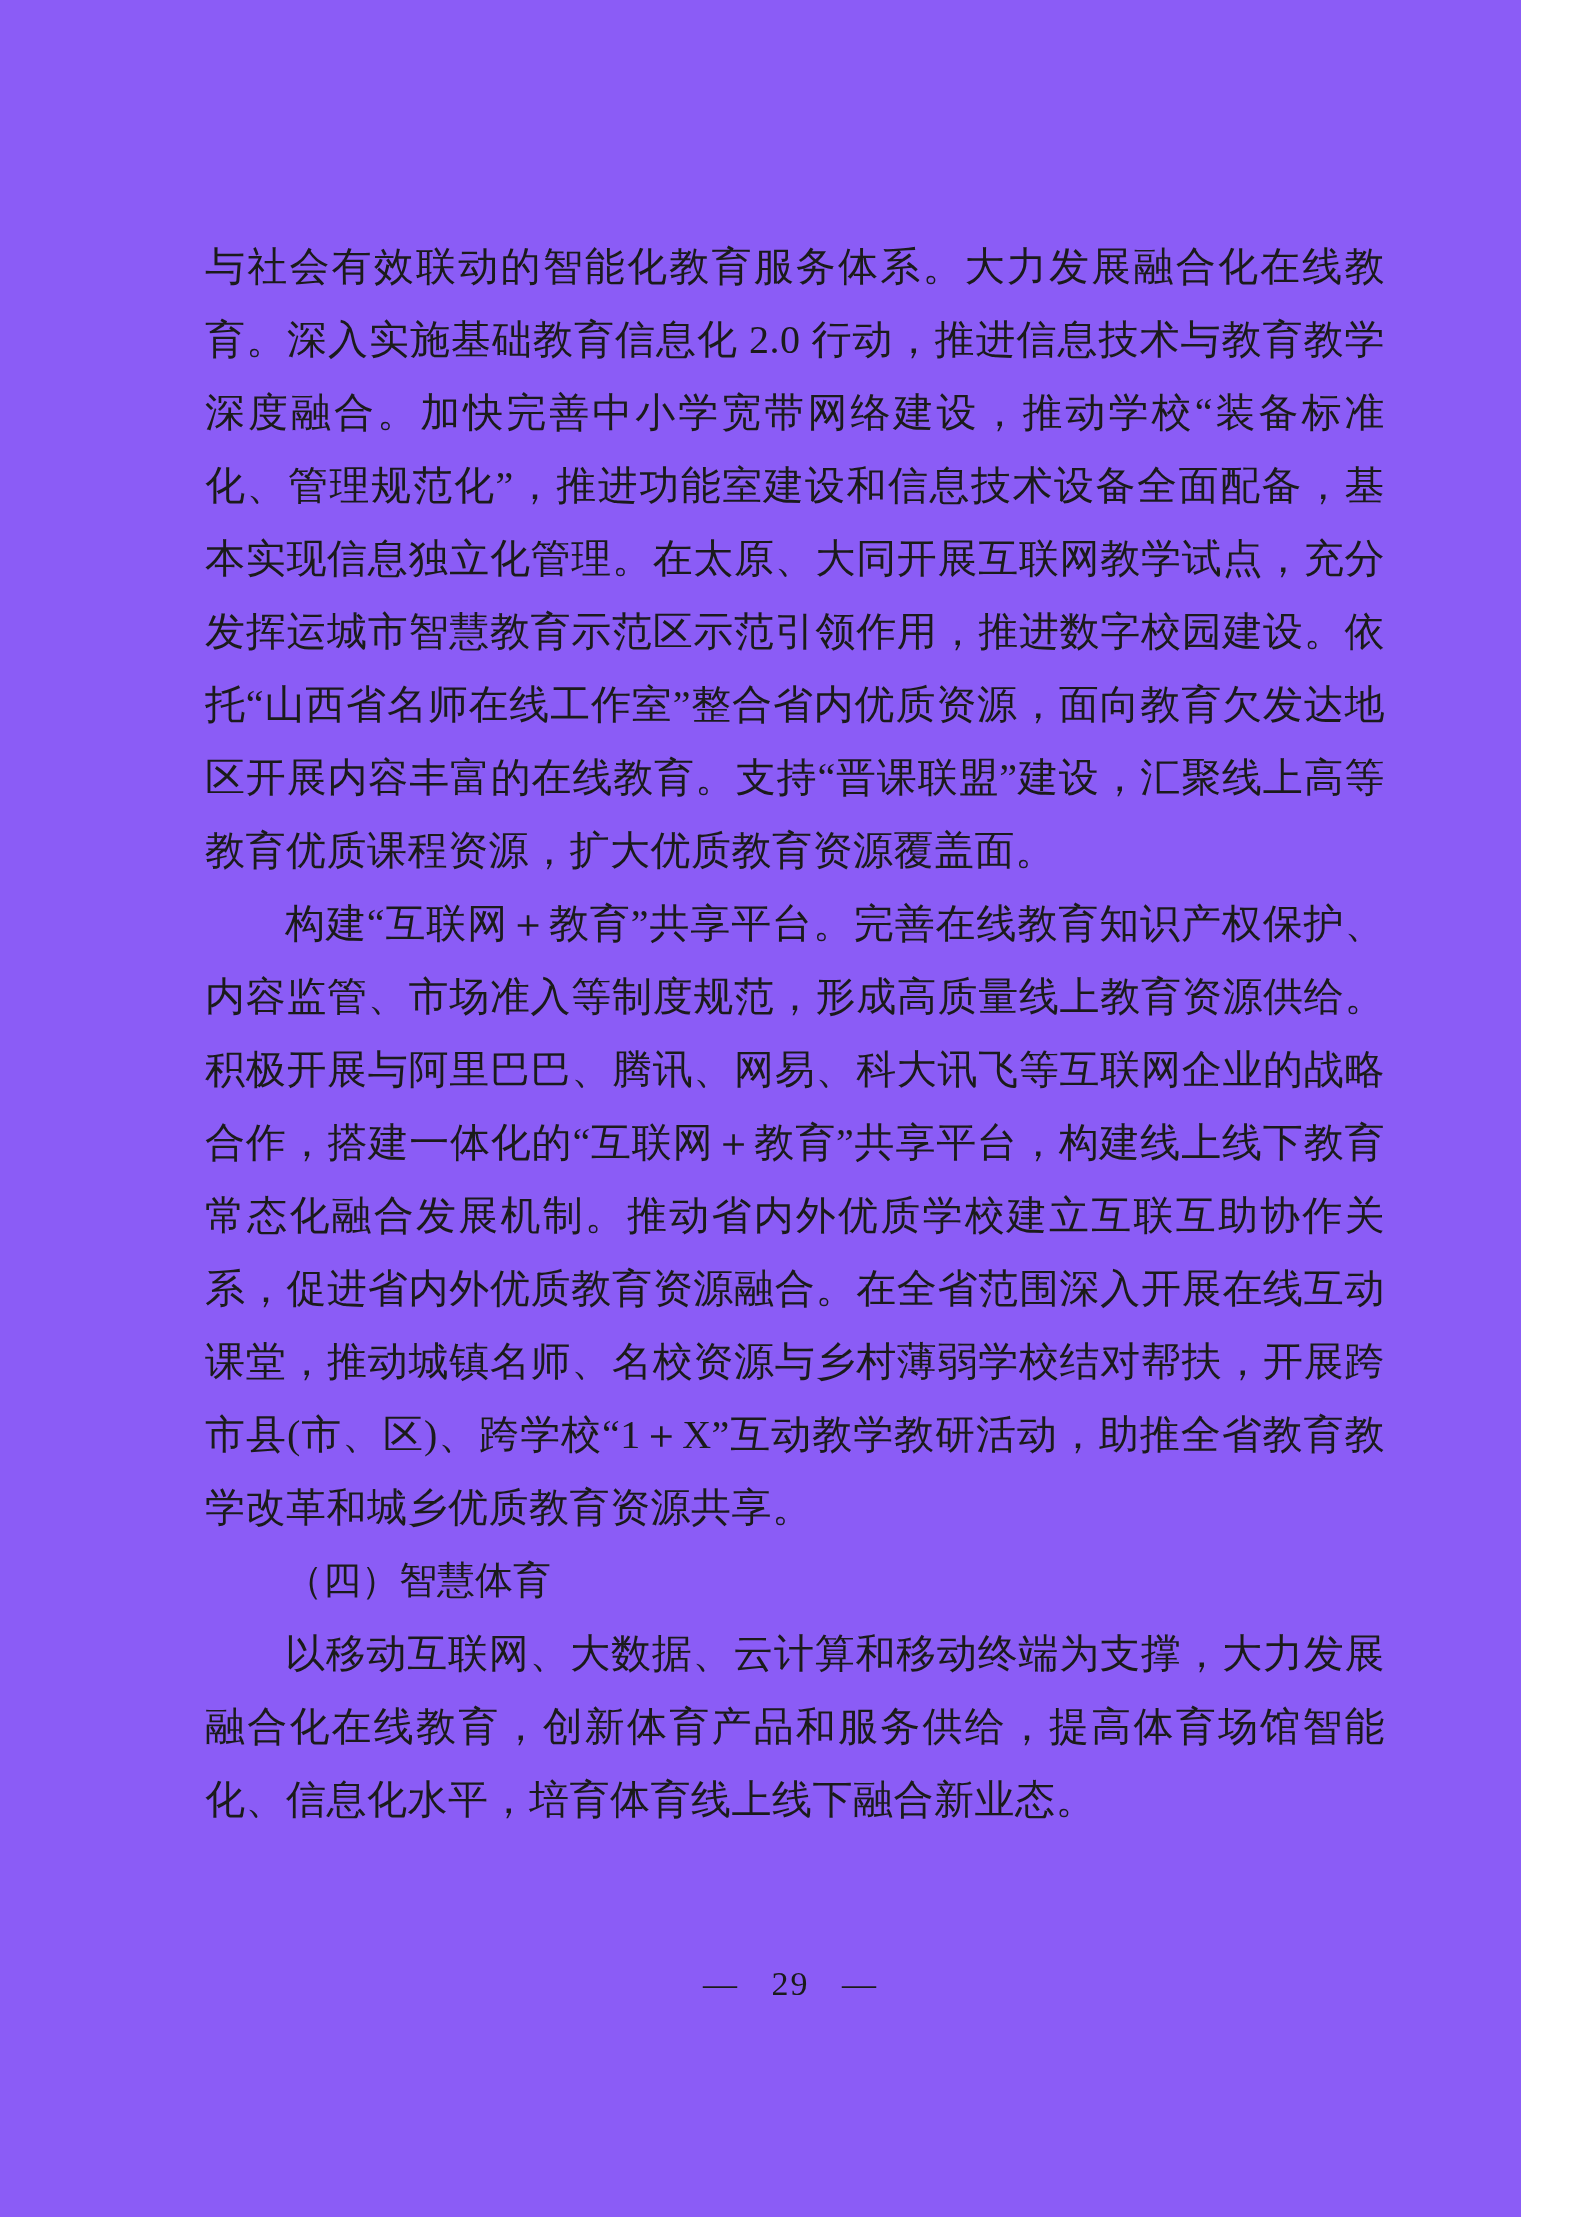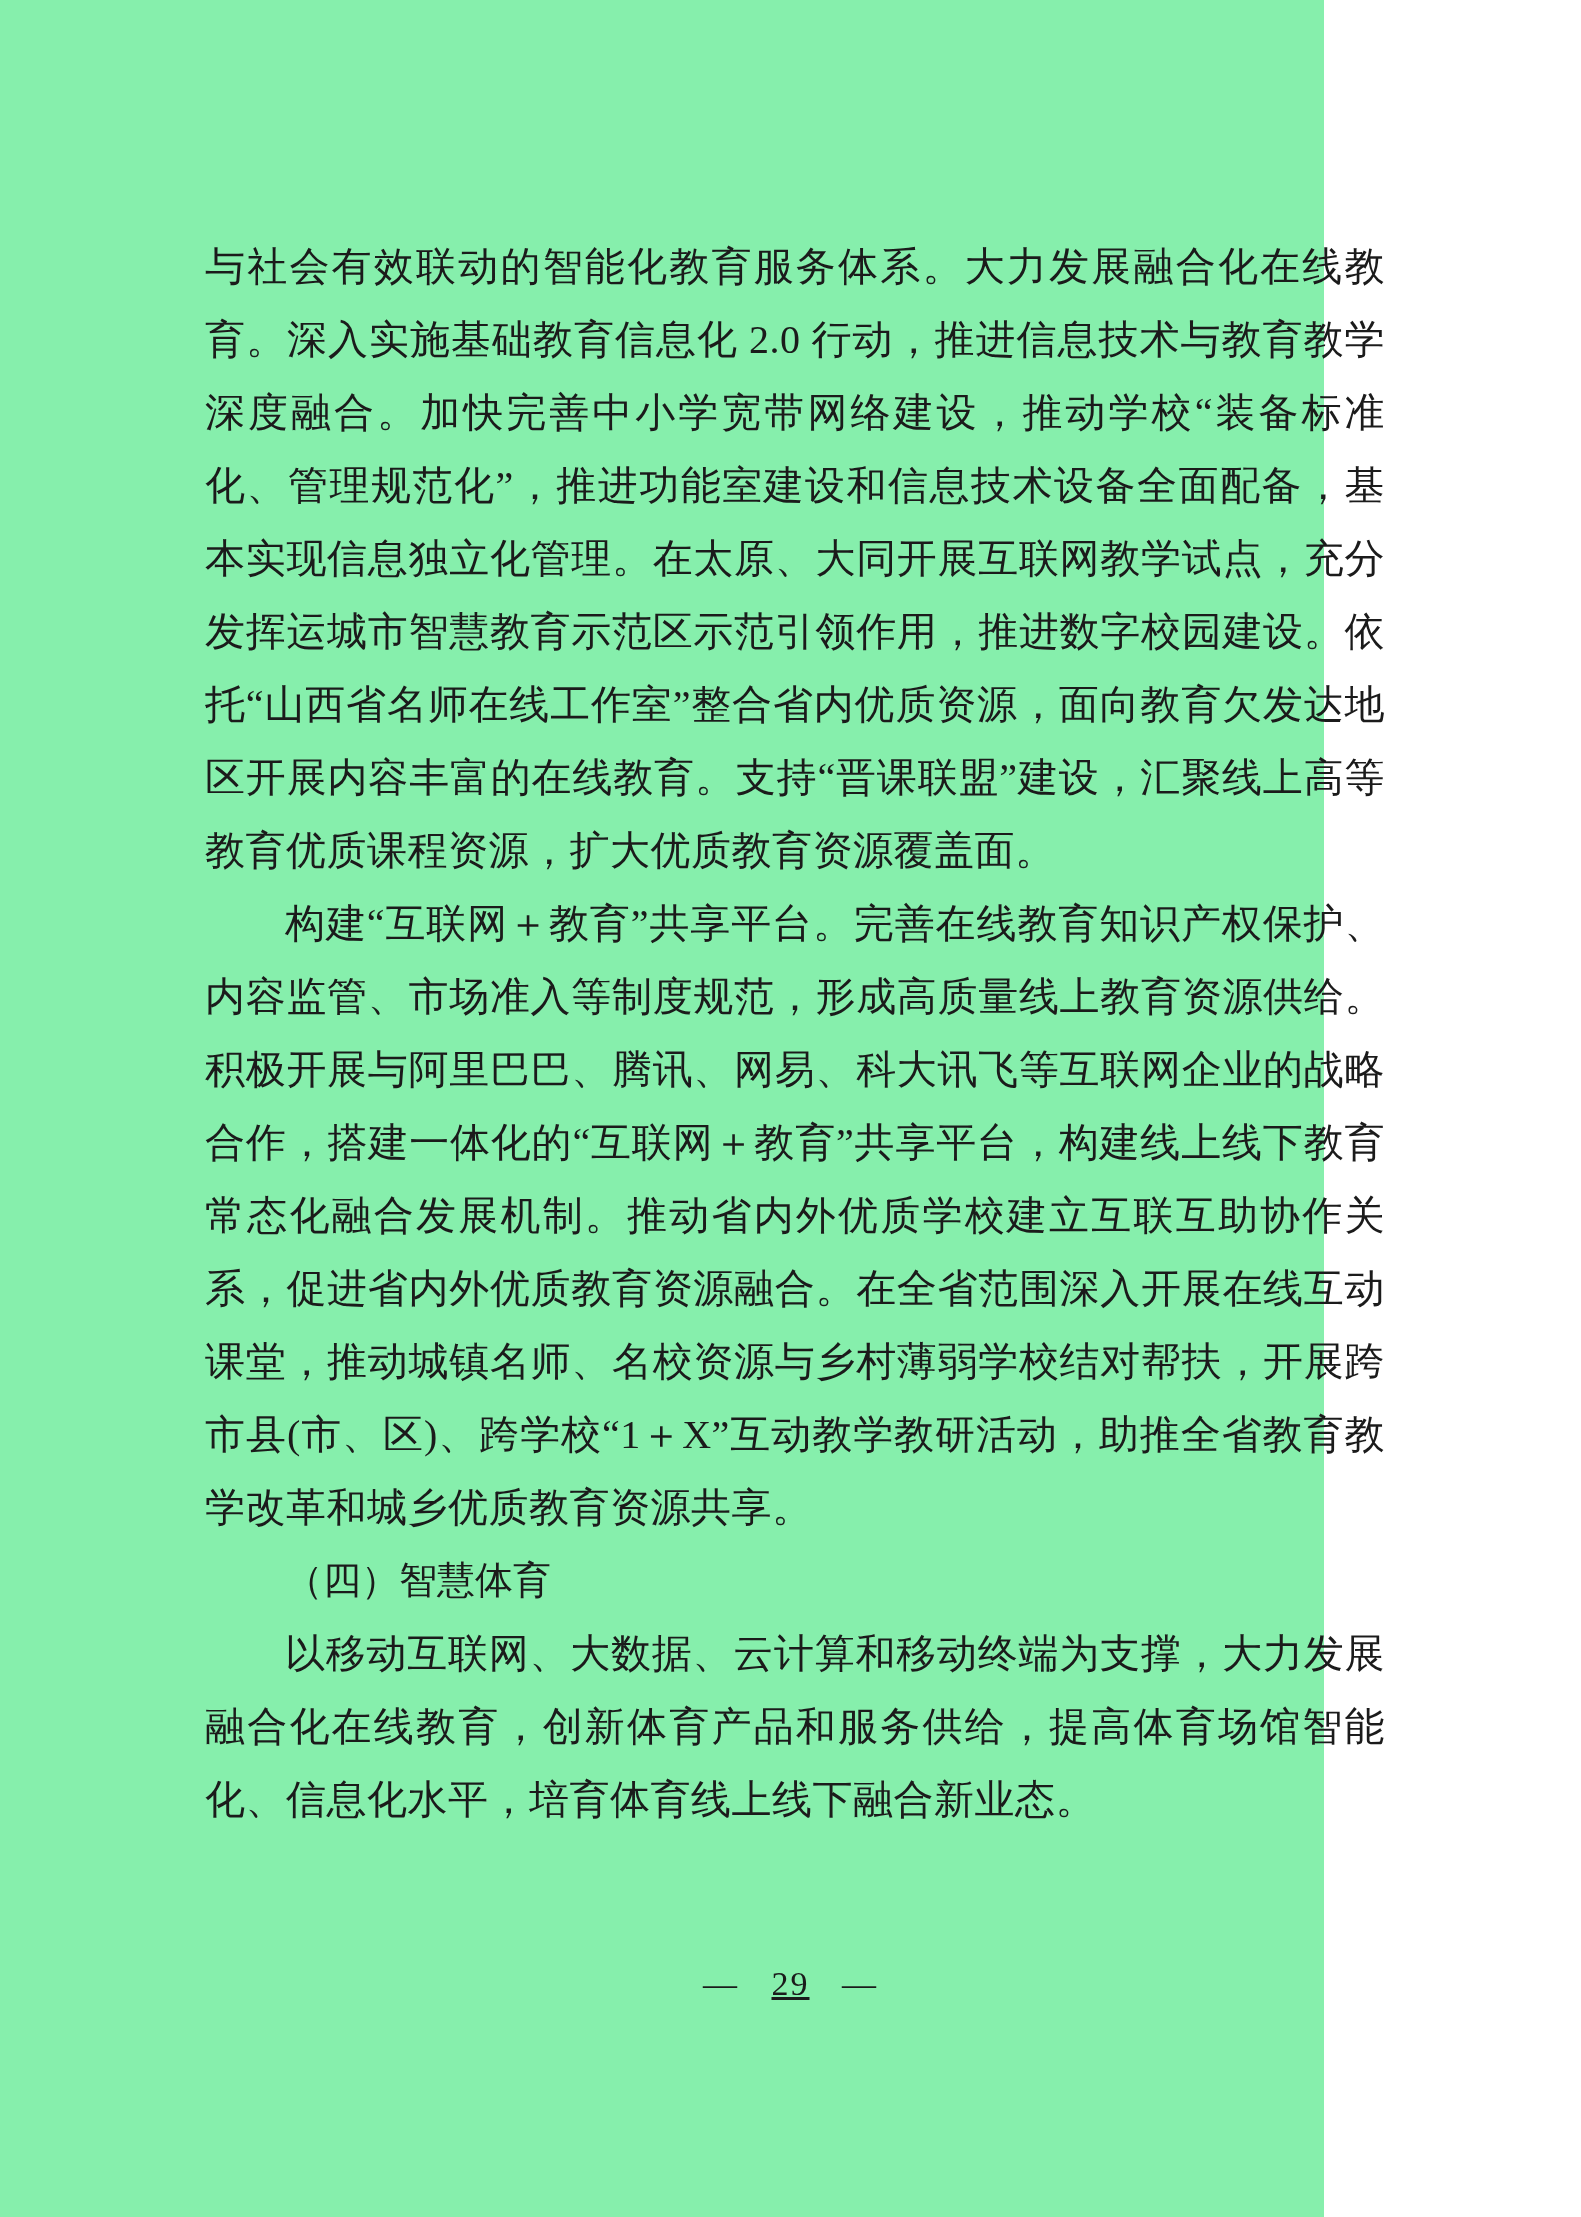--- a/index.html
+++ b/index.html
@@ -12,23 +12,23 @@
     height: 2217px;
     font-family: "Liberation Serif", "DejaVu Serif", serif;
     color: #1a1a1a;
     position: relative;
     overflow: hidden;
   }
   .page {
     position: absolute;
     left: 0;
     top: 0;
-    width: 1324px;
+    width: 1521px;
     height: 2217px;
-    background: #86efac;
+    background: #8b5cf6;
   }
   .content {
     position: absolute;
     left: 205px;
     top: 230px;
     width: 1180px;
   }
   p.para {
     margin: 0 0 0 0;
     font-size: 40px;
@@ -56,21 +56,20 @@
     top: 1965px;
     width: 1581px;
     text-align: center;
     font-size: 34px;
     color: #1b1b1b;
     letter-spacing: 2px;
   }
   .footer .pagenum {
     display: inline-block;
     padding: 0 22px;
-    text-decoration: underline;
   }
   .dash {
     display: inline-block;
   }
 </style>
 </head>
 <body>
 
 <div class="page">
   <div class="content">

